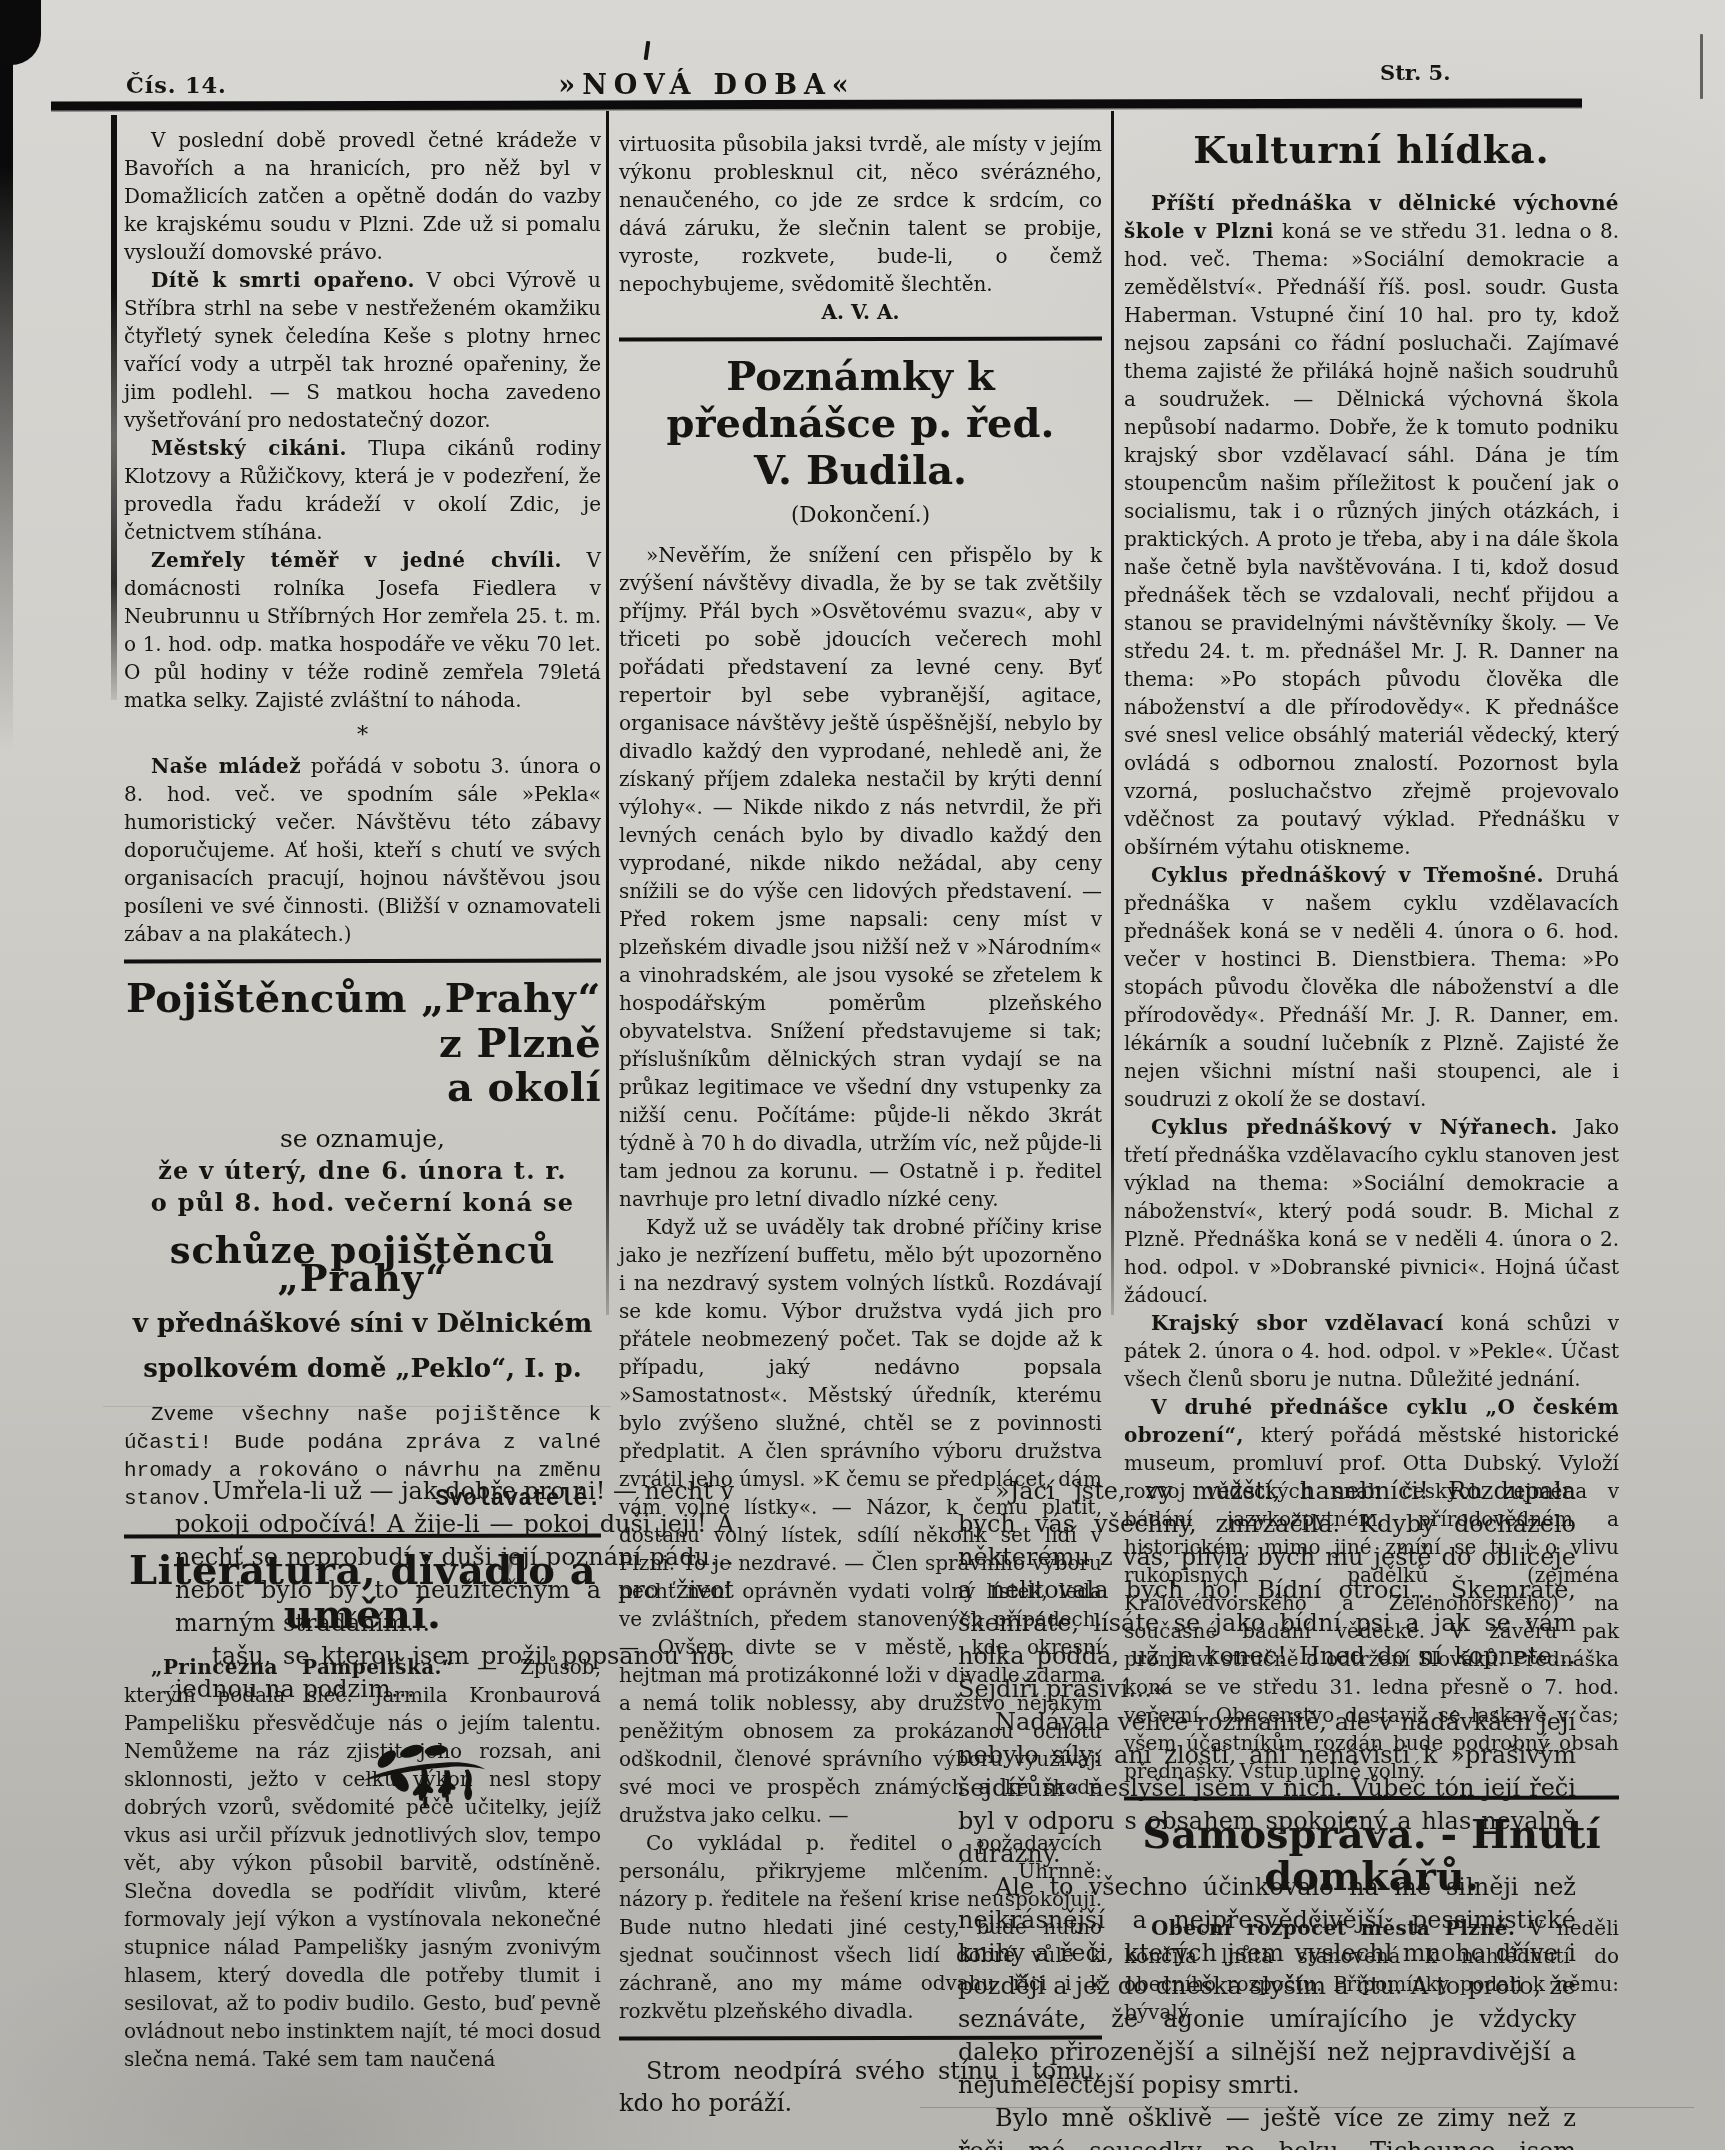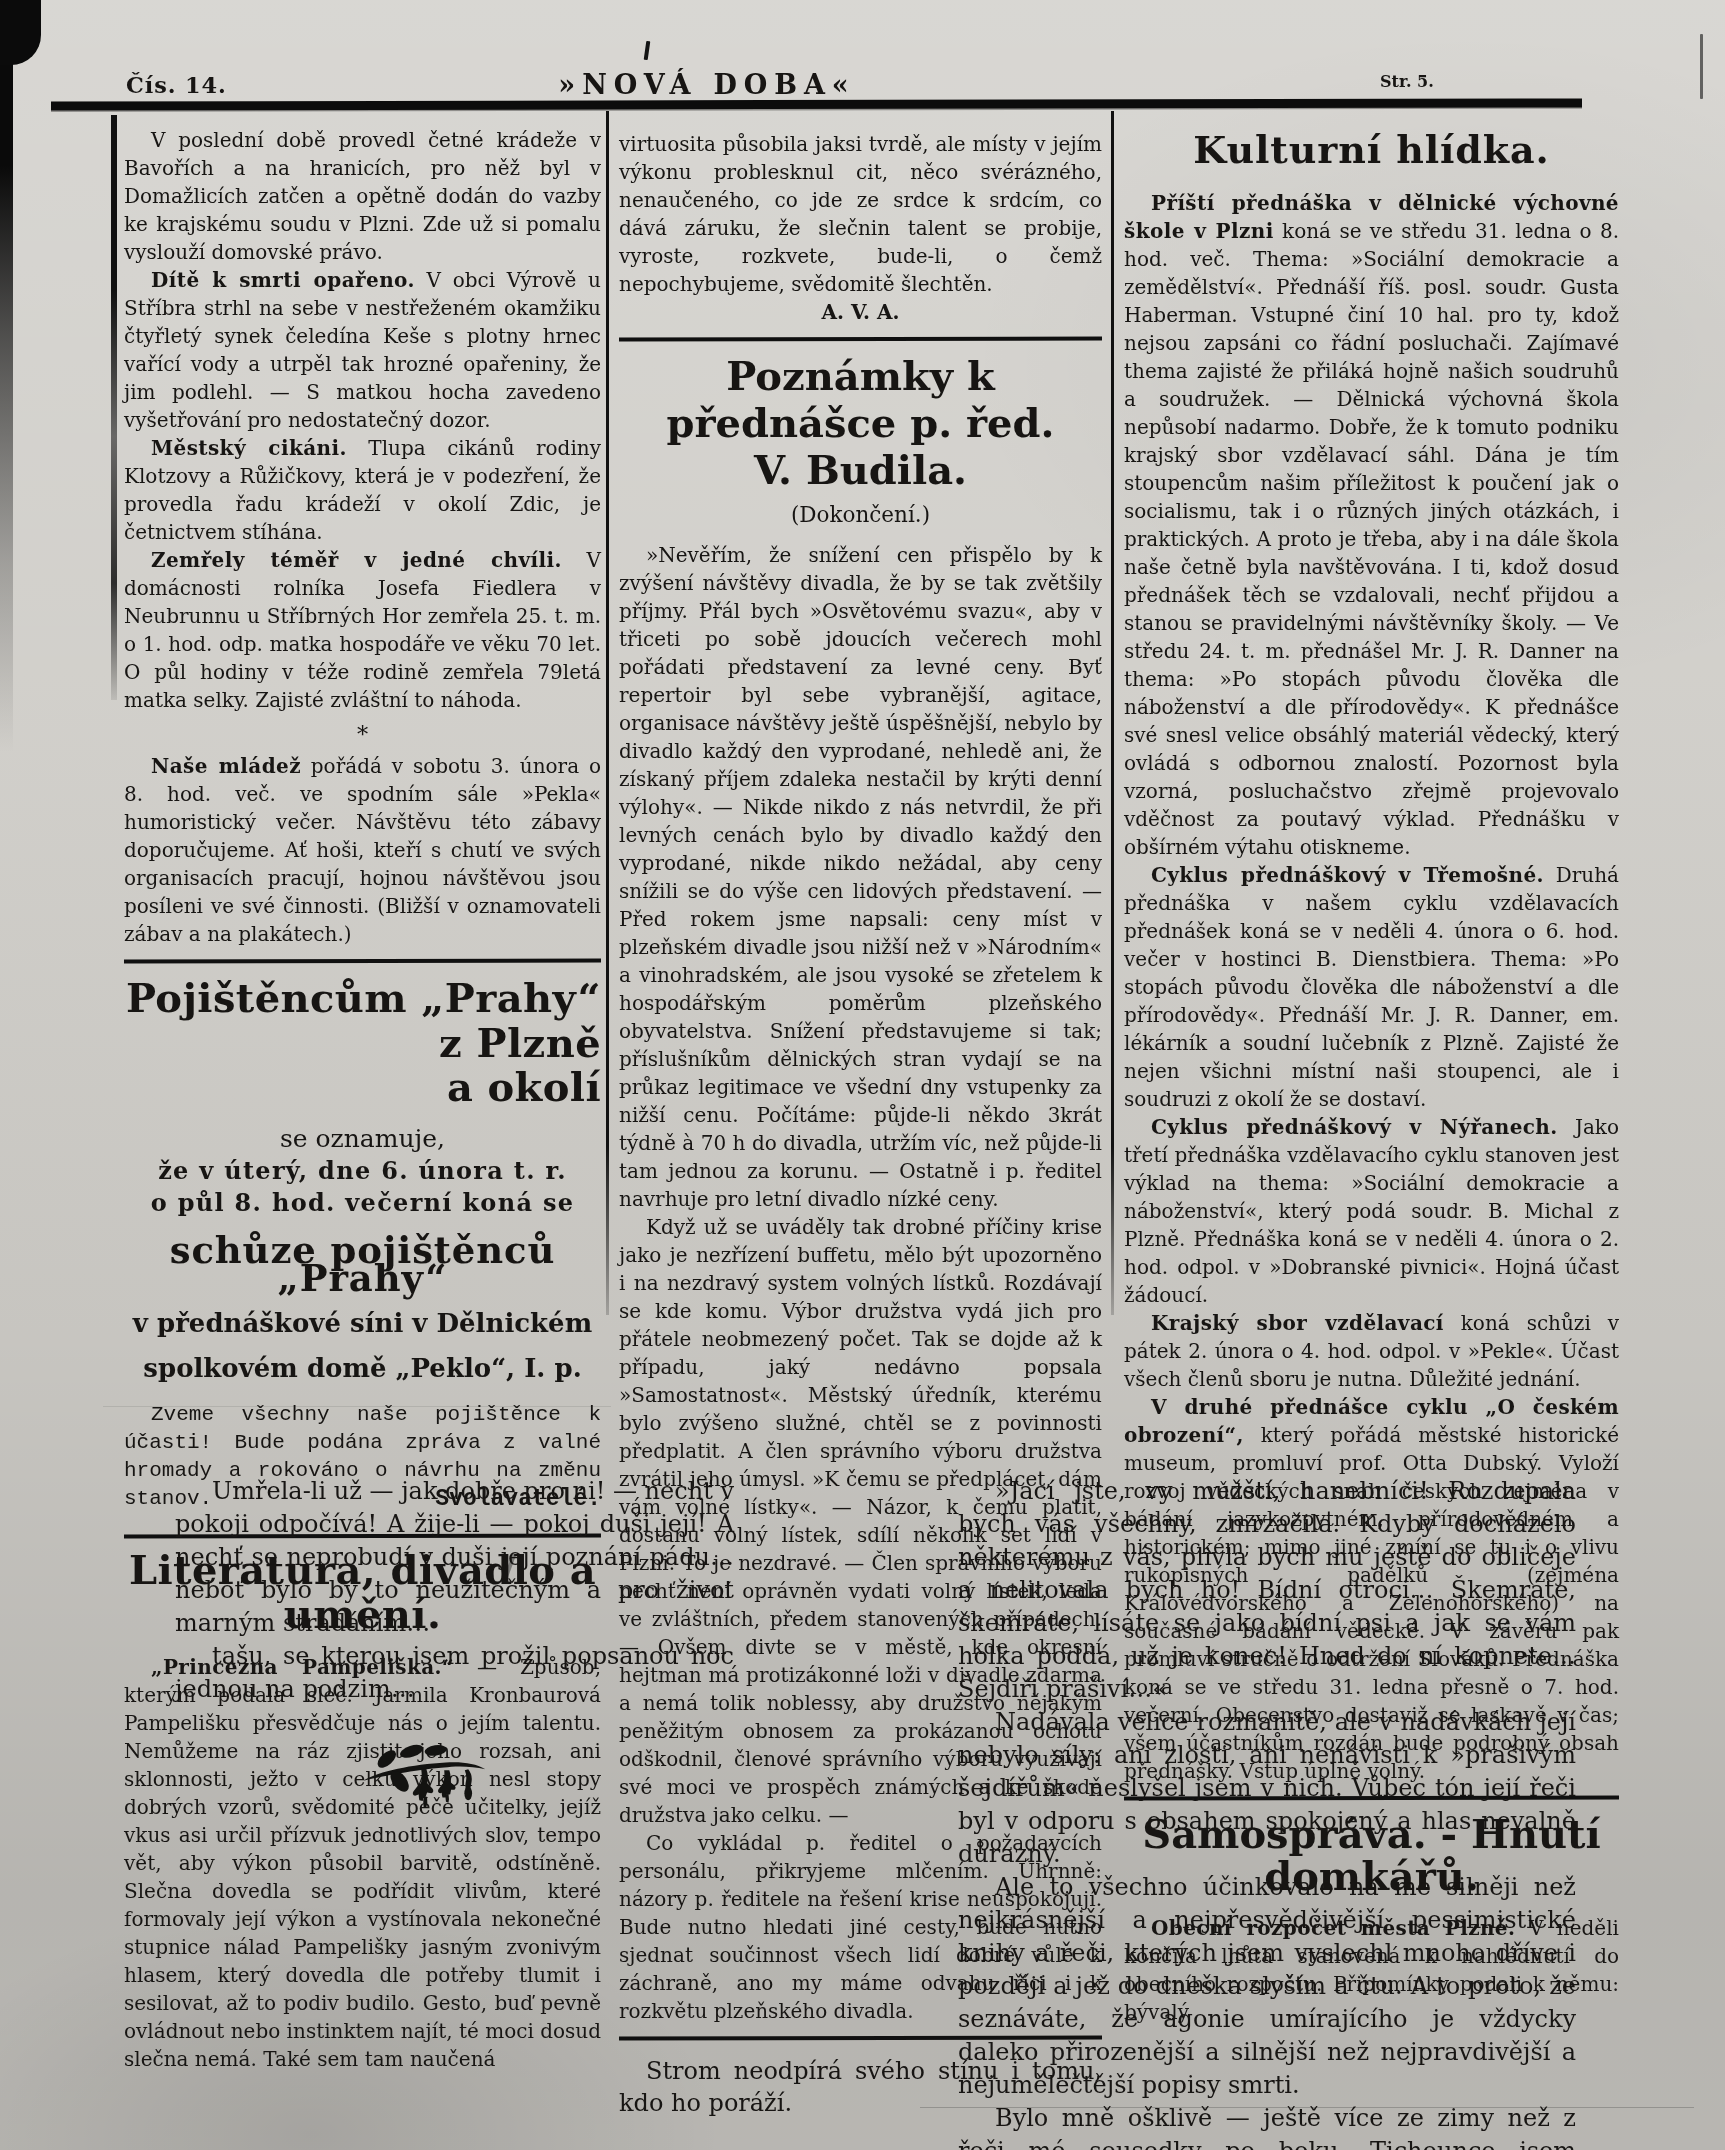--- a/index.html
+++ b/index.html
@@ -19,21 +19,21 @@
   .corner-tl{position:absolute;left:0;top:0;width:41px;height:65px;background:#0b0b0b;border-radius:0 0 30px 0;}
   .speck{position:absolute;background:#141414;border-radius:0.9px;}
   .col-edge-rule{position:absolute;left:111px;top:115px;width:6px;height:585px;
     background:linear-gradient(180deg,#101010 0%,#101010 30%,rgba(16,16,16,.55) 55%,rgba(16,16,16,.85) 80%,rgba(16,16,16,.1) 100%);}
   .crease-h{position:absolute;left:920px;top:2107px;width:774px;height:1.3px;background:rgba(20,20,20,.22);}
   .crease-h2{position:absolute;left:103px;top:1406px;width:508px;height:0.9px;background:rgba(20,20,20,.10);}
 
   
   .hdr-issue{position:absolute;left:126px;top:72px;font-size:22.4px;font-weight:bold;letter-spacing:0.9px;}
   .hdr-title{position:absolute;left:0;top:69px;width:1414px;text-align:center;font-size:27px;font-weight:bold;letter-spacing:6.9px;}
-  .hdr-page{position:absolute;left:1380px;top:72px;font-size:16px;font-weight:bold;}
+  .hdr-page{position:absolute;left:1380px;top:60px;font-size:21px;font-weight:bold;}
   .hdr-rule{position:absolute;left:51px;top:100px;width:1531px;height:8.6px;background:#0c0c0c;transform:rotate(-.12deg);box-shadow:0 1.3px 0 rgba(12,12,12,.35);}
 
   
   .vrule{position:absolute;top:111px;width:3px;height:1204px;background:linear-gradient(180deg,#111 0%,#111 86%,rgba(17,17,17,.2) 100%);}
   .vrule1{left:606px;} .vrule2{left:1111px;}
   .col{position:absolute;top:115px;text-align:justify;font-size:20px;line-height:28px;}
   .col1{left:124px;width:477px;padding-top:11.2px;}
   .col2{left:619px;width:483px;padding-top:14.6px;}
   .col3{left:1124px;width:495px;padding-top:3.4px;}
   .para{margin:0;text-indent:27px;}

